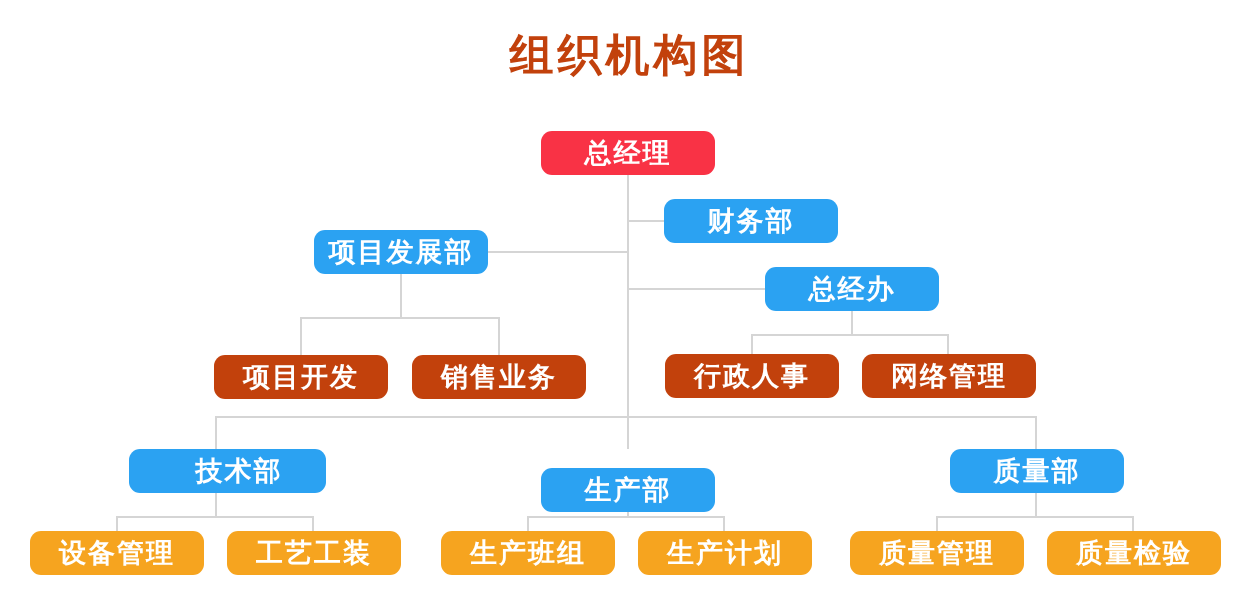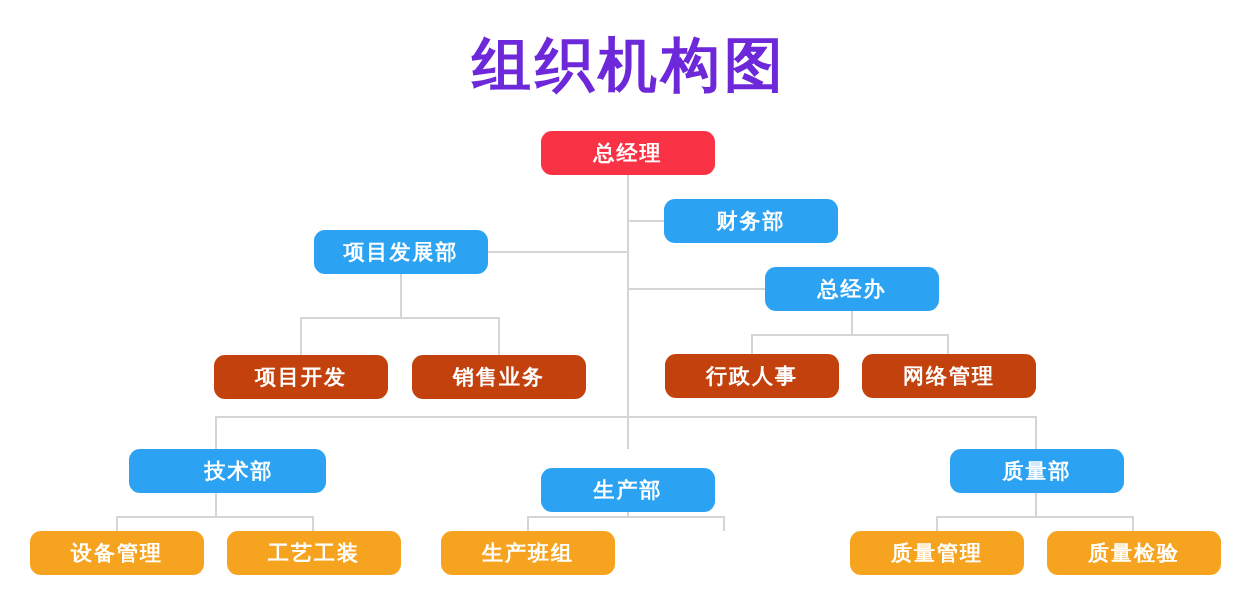--- a/index.html
+++ b/index.html
@@ -11,36 +11,36 @@
     font-family: "Liberation Sans", "DejaVu Sans", sans-serif;
     overflow: hidden;
   }
   .chart-title {
     position: absolute;
     top: 26px;
     left: 0;
     width: 100%;
     margin: 0;
     text-align: center;
-    font-size: 59px;
+    font-size: 44px;
     font-weight: 900;
     letter-spacing: 4px;
-    color: #6d28d9;
+    color: #c2410c;
     font-family: Liberation Serif, serif;
   }
   .node {
     position: absolute;
     width: 174px;
     height: 44px;
     border-radius: 11px;
     display: flex;
     align-items: center;
     justify-content: center;
     color: #ffffff;
-    font-size: 21px;
+    font-size: 27px;
     font-weight: bold;
     letter-spacing: 2px;
     white-space: nowrap;
     z-index: 2;
   }
   .c-red    { background: #F93245; }
   .c-blue   { background: #2BA2F2; }
   .c-green  { background: #c2410c; }
   .c-orange { background: #F6A41F; }
   .line {
@@ -118,16 +118,17 @@
   <div class="node c-green" id="n-projectDev">项目开发</div>
   <div class="node c-green" id="n-sales">销售业务</div>
   <div class="node c-green" id="n-adminHr">行政人事</div>
   <div class="node c-green" id="n-network">网络管理</div>
   <div class="node c-blue" id="n-tech">技术部</div>
   <div class="node c-blue" id="n-production">生产部</div>
   <div class="node c-blue" id="n-quality">质量部</div>
   <div class="node c-orange" id="n-equipment">设备管理</div>
   <div class="node c-orange" id="n-tooling">工艺工装</div>
   <div class="node c-orange" id="n-prodTeam">生产班组</div>
+  <div class="node c-orange" id="n-prodPlan">生产计划</div>
   <div class="node c-orange" id="n-qualityMgmt">质量管理</div>
   <div class="node c-orange" id="n-qualityInsp">质量检验</div>
 
 </div>
 
 </body></html>

